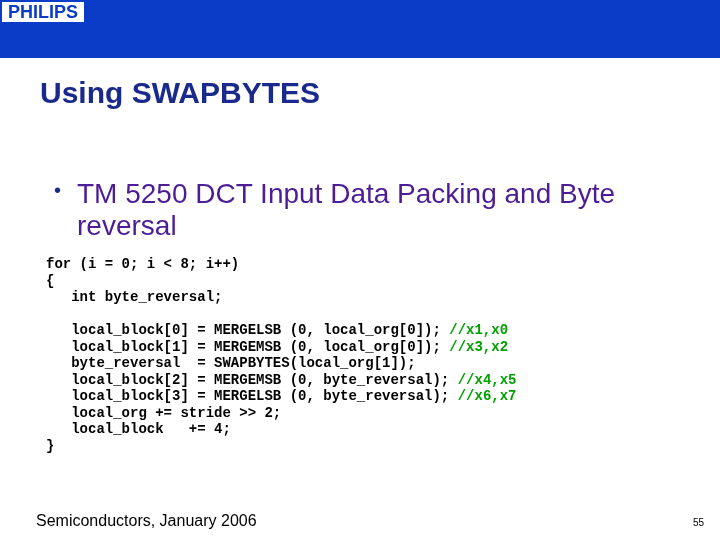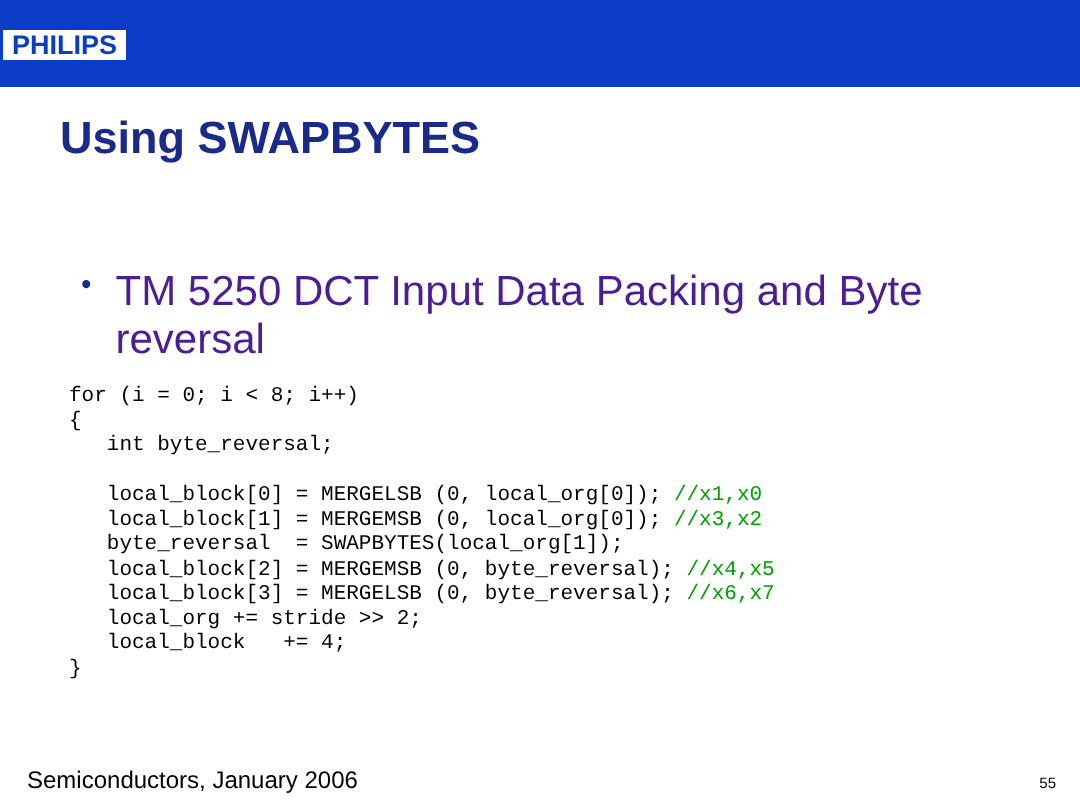--- a/index.html
+++ b/index.html
@@ -10,21 +10,21 @@
     font-family: Arial, Helvetica, sans-serif;
     background: #fff;
     position: relative;
     overflow: hidden;
   }
   .topbar {
     width: 100%;
     height: 58px;
     background: #0a3cc8;
     display: flex;
-    align-items: center;
+    align-items: flex-start;
   }
   .logo-wrap {
     background: #0a3cc8;
     padding: 2px 0 0 2px;
   }
   .logo {
     background: #fff;
     color: #0a3cc8;
     font-family: Arial, Helvetica, sans-serif;
     font-weight: 900;
@@ -59,33 +59,33 @@
     font-size: 20px;
     margin: 2px 16px 0 14px;
     line-height: 1;
   }
   .bullet-text {
     color: #4c1d95;
     font-size: 28px;
   }
   .code {
     font-family: "Courier New", monospace;
-    font-weight: normal;
+    font-weight: bold;
     font-size: 14px;
     color: #000;
     white-space: pre;
     line-height: 1.18;
     margin-left: 6px;
   }
   .code .cmt {
     color: #00a000;
   }
   .footer {
     position: absolute;
-    left: 18px;
+    left: 36px;
     bottom: 10px;
     font-size: 16px;
     color: #000;
   }
   .pagenum {
     position: absolute;
     right: 16px;
     bottom: 12px;
     font-size: 10px;
     color: #000;

